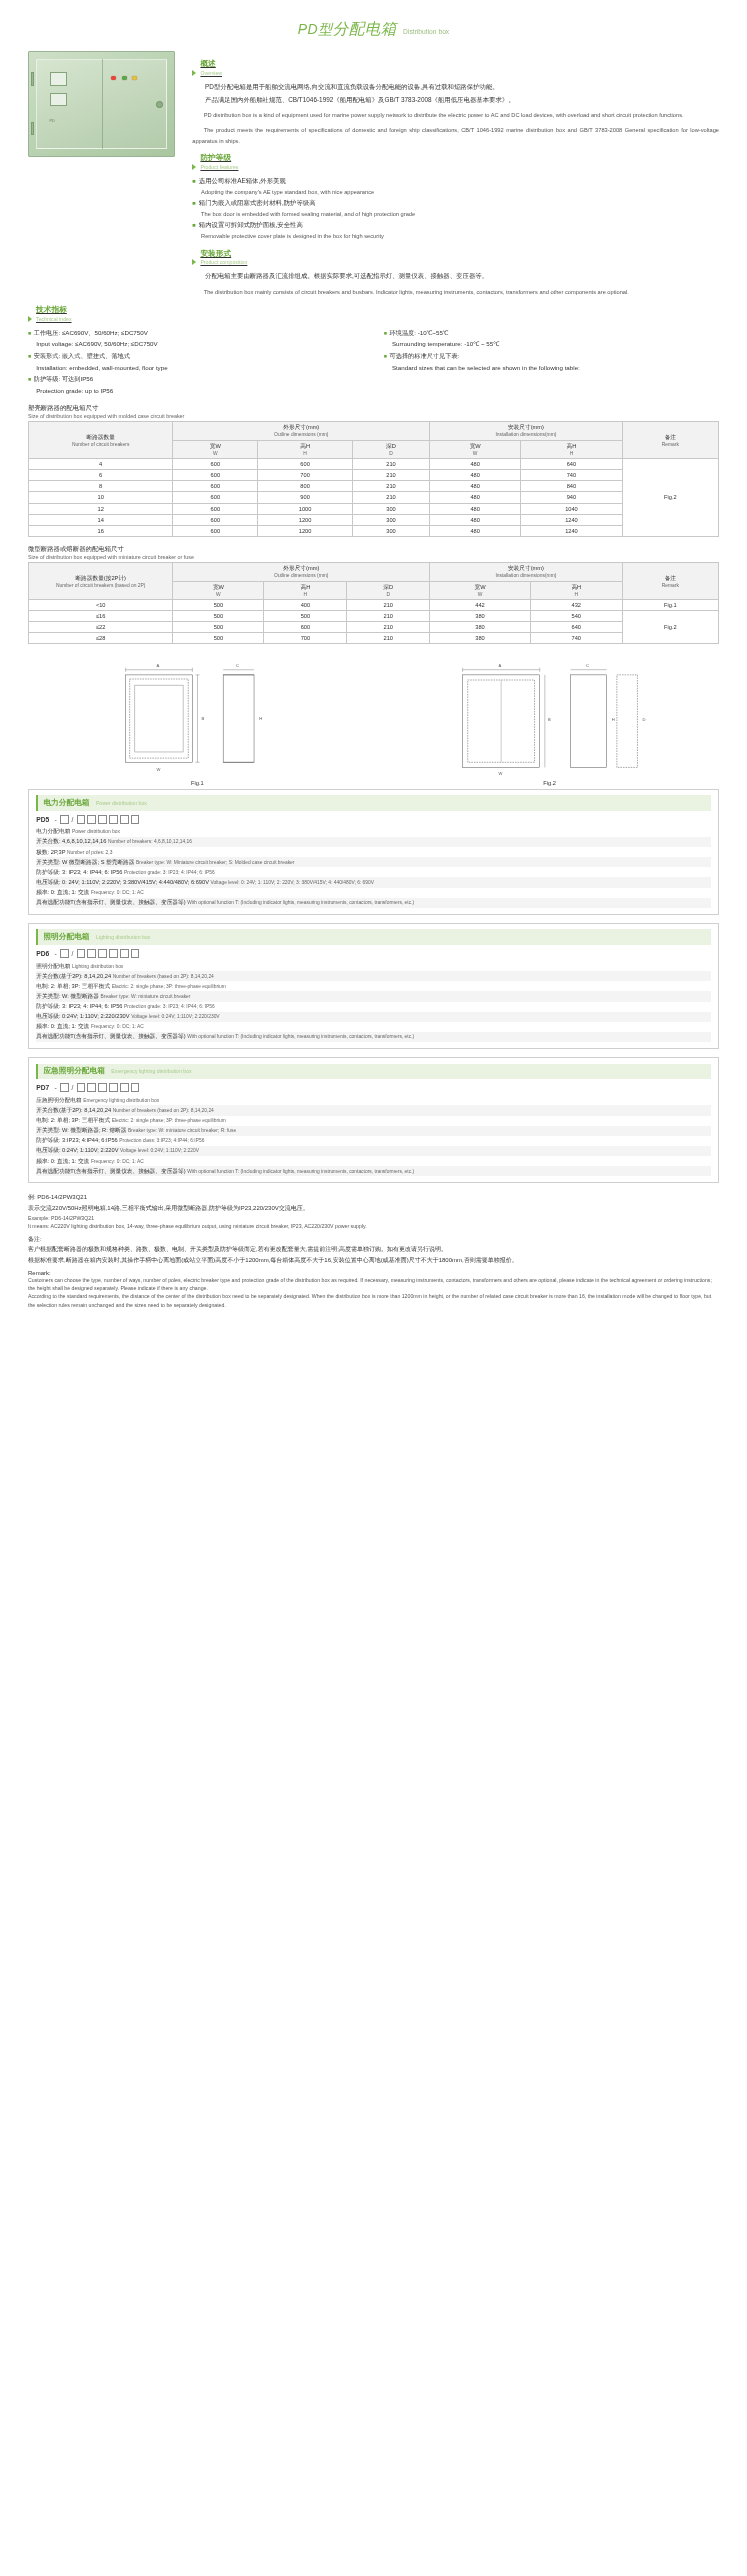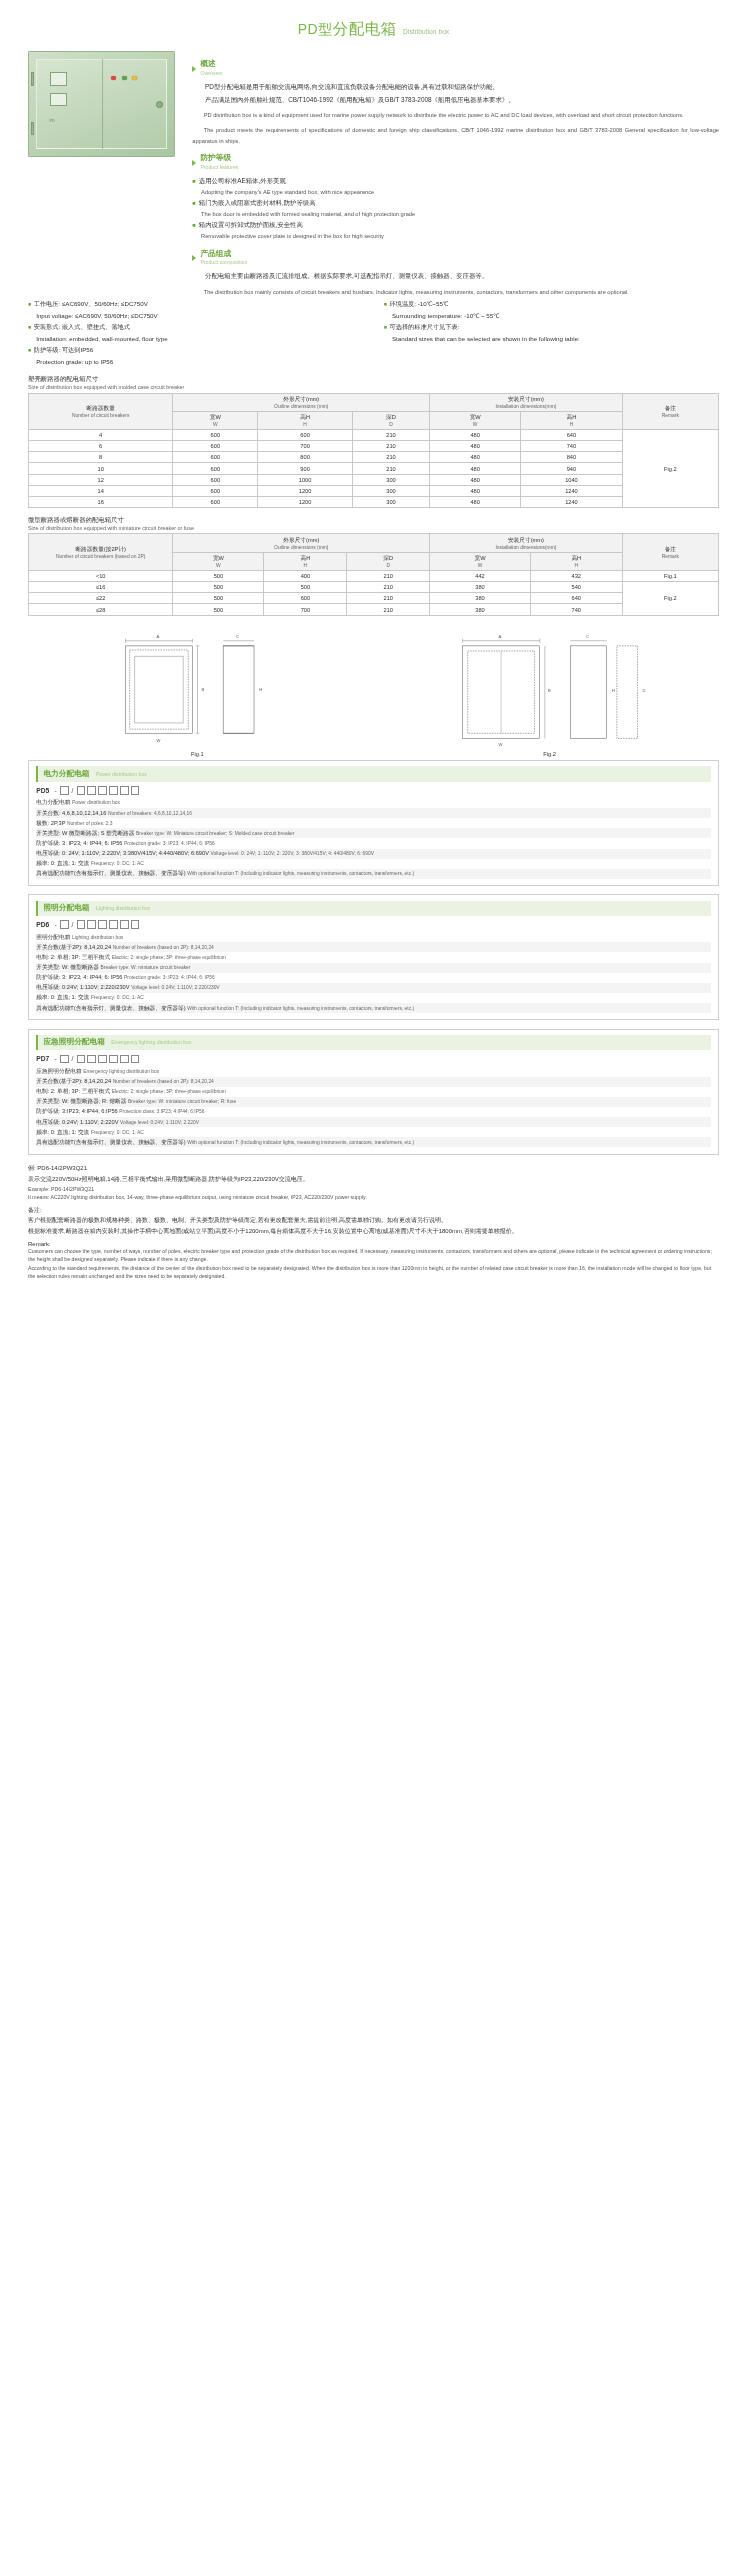--- a/index.html
+++ b/index.html
@@ -8,26 +8,26 @@
     padding: 0;
     width: 747px;
     background: #ffffff;
     font-family: "Liberation Sans", sans-serif;
     color: #333;
   }
   .page { width: 747px; position: relative; padding: 15.5px 28px 20.6px 28px; }
 
   
   .doc-title { text-align: center; margin: 3.1px 0 11.3px 0; }
-  .doc-title .cn { color: #7ab648; font-size: 14px; letter-spacing: 0.5px; }
+  .doc-title .cn { color: #7ab648; font-size: 14px; letter-spacing: 0.5px; font-style: italic; }
   .doc-title .cn .big { font-size: 15.5px; }
   .doc-title .en { color: #9bbf7e; font-size: 6.7px; margin-left: 4.1px; }
 
   
-  .sec-head { display: flex; align-items: center; margin: 7.2px 0 5.2px 0; }
+  .sec-head { display: flex; align-items: flex-end; margin: 7.2px 0 5.2px 0; text-decoration: underline; }
   .sec-head .tri {
     width: 0; height: 0;
     border-left: 4.6px solid #7ab648;
     border-top: 3.1px solid transparent;
     border-bottom: 3.1px solid transparent;
     margin-top: 2.6px; margin-right: 4.1px;
   }
   .sec-head .txt .cn { color: #6aa73a; font-size: 7.7px; font-weight: bold; }
   .sec-head .txt .en { color: #a9cb8c; font-size: 5.2px; margin-top: 0.5px; }
 
@@ -169,29 +169,36 @@
         <div class="bullet-line en">Adopting the company's AE type standard box, with nice appearance</div>
         <div class="bullet-line"><span class="sq">■</span><span>箱门为嵌入或阻塞式密封材料,防护等级高</span></div>
         <div class="bullet-line en">The box door is embedded with formed sealing material, and of high protection grade</div>
         <div class="bullet-line"><span class="sq">■</span><span>箱内设置可拆卸式防护面板,安全性高</span></div>
         <div class="bullet-line en">Removable protective cover plate is designed in the box for high security</div>
       </div>
 
       <div class="sec-head">
         <div class="tri"></div>
         <div class="txt">
-          <div class="cn">产品组成</div>
+          <div class="cn">安装形式</div>
           <div class="en">Product   composition</div>
         </div>
       </div>
       <div class="para para-indent">分配电箱主要由断路器及汇流排组成。根据实际要求,可选配指示灯、测量仪表、接触器、变压器等。</div>
       <div class="para en para-indent">The distribution box mainly consists of circuit breakers and busbars. Indicator lights, measuring instruments, contactors, transformers and other components are optional.</div>
     </div>
   </div>
 
+  <div class="sec-head">
+    <div class="tri"></div>
+    <div class="txt">
+      <div class="cn">技术指标</div>
+      <div class="en">Technical index</div>
+    </div>
+  </div>
 
   <div class="tech-grid">
     <div class="tech-col">
       <div class="tech-line"><span class="sq">■</span><span>工作电压: ≤AC690V、50/60Hz; ≤DC750V</span></div>
       <div class="tech-line en" style="padding-left:8.2px">Input voltage: ≤AC690V, 50/60Hz; ≤DC750V</div>
       <div class="tech-line"><span class="sq">■</span><span>安装形式: 嵌入式、壁挂式、落地式</span></div>
       <div class="tech-line en" style="padding-left:8.2px">Installation: embedded, wall-mounted, floor type</div>
       <div class="tech-line"><span class="sq">■</span><span>防护等级: 可达到IP56</span></div>
       <div class="tech-line en" style="padding-left:8.2px">Protection grade: up to IP56</div>
     </div>

